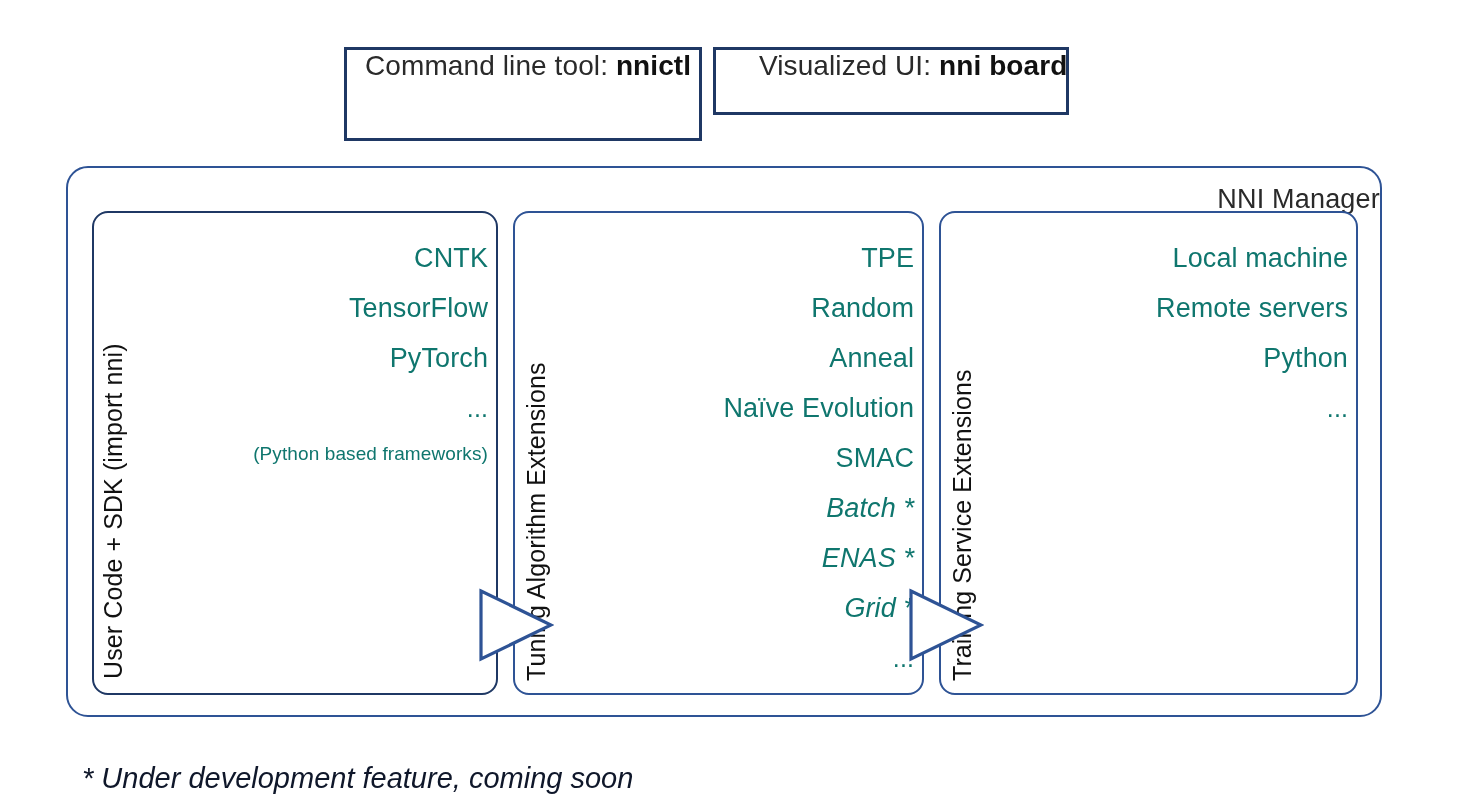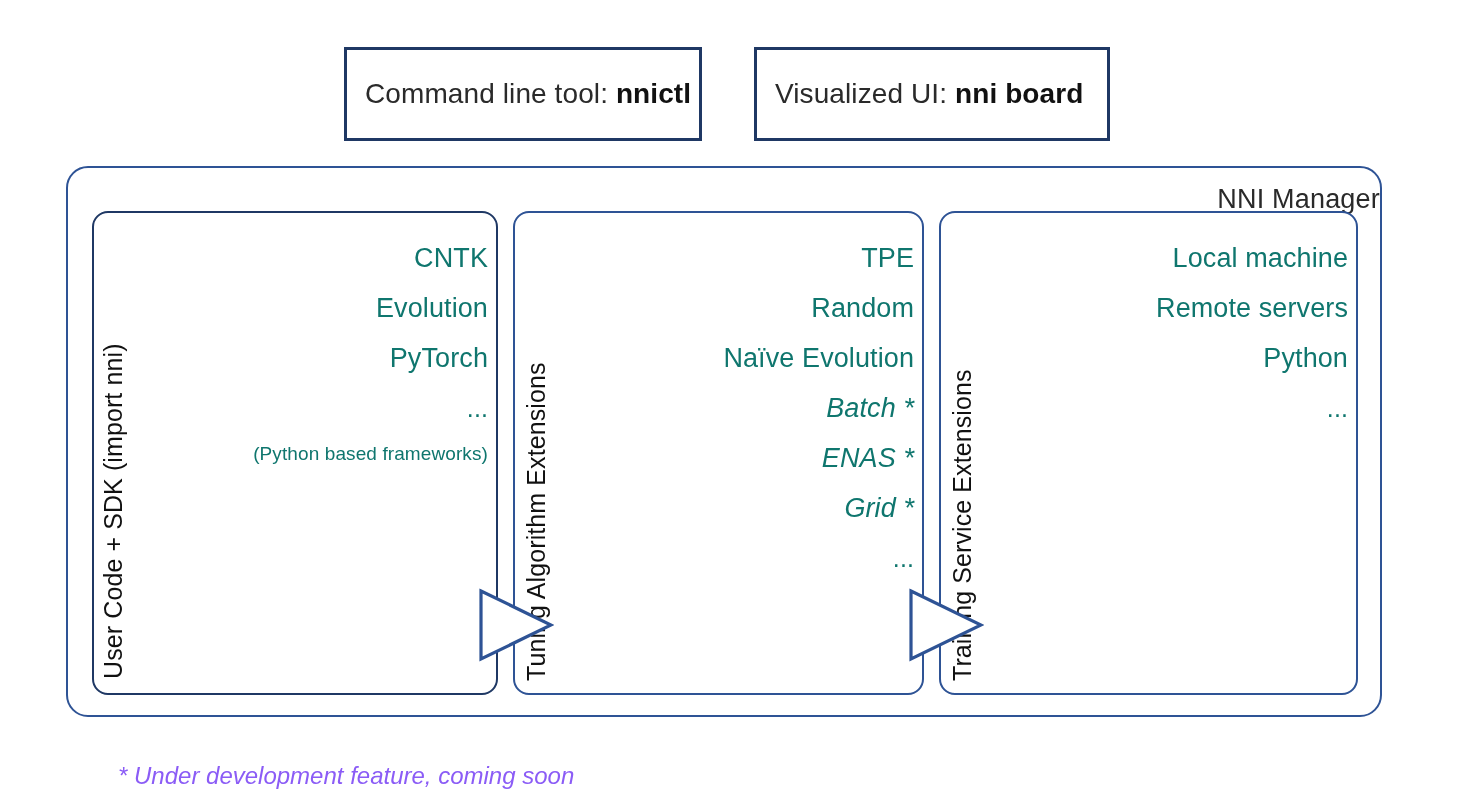--- a/index.html
+++ b/index.html
@@ -15,37 +15,37 @@
     font-family: "Liberation Sans", sans-serif;
     color: #2a2a2a;
   }
 
   
   .top-box {
     position: absolute;
     border: 3px solid #1F3864;
     background: #ffffff;
     display: flex;
-    align-items: center;
+    align-items: flex-start;
     box-sizing: border-box;
   }
   .top-box .tb-text {
     font-size: 28px;
     font-weight: 300;
     color: #2a2a2a;
     white-space: nowrap;
     padding-left: 18px;
     letter-spacing: 0.1px;
   }
   .top-box .tb-text b {
     font-weight: 700;
     color: #111111;
   }
   #box-cli  { left: 344px; top: 47px; width: 358px; height: 94px; }
-  #box-ui   { left: 754px; top: 47px; width: 356px; height: 94px; }
+  #box-ui   { left: 713px; top: 47px; width: 356px; height: 68px; padding-left: 25px; }
 
   
   #nni-container {
     position: absolute;
     left: 66px;
     top: 166px;
     width: 1316px;
     height: 551px;
     border: 2.5px solid #2E5395;
     border-radius: 22px;
@@ -132,26 +132,25 @@
   .arrow {
     position: absolute;
     z-index: 5;
   }
 
   
   #footnote {
     position: absolute;
     left: 82px;
     top: 762px;
-    font-size: 24px;
+    font-size: 29px;
     font-style: italic;
     font-weight: 300;
-    color: #8b5cf6;
-    white-space: nowrap;
-    margin-left: 36px;
+    color: #0f172a;
+    white-space: nowrap;
   }
 </style>
 </head>
 <body>
 
 <div class="top-box" id="box-cli">
   <div class="tb-text">
     <span>Command line tool: </span><b>nnictl</b>
   </div>
 </div>
@@ -163,33 +162,35 @@
 </div>
 
 <div id="nni-container">
   <div id="nni-title">NNI Manager</div>
 </div>
 
 <div class="panel" id="panel-usercode">
   <div class="vlabel">User Code + SDK (import nni)</div>
   <div class="items" id="items-usercode">
       <div class="item">CNTK</div>
-      <div class="item">Evolution</div>
+      <div class="item">TensorFlow</div>
       <div class="item">PyTorch</div>
       <div class="item ellipsis">...</div>
       <div class="item small">(Python based frameworks)</div>
     </div>
 </div>
 
 <div class="panel" id="panel-tuning">
   <div class="vlabel">Tuning Algorithm Extensions</div>
   <div class="items" id="items-tuning">
       <div class="item">TPE</div>
       <div class="item">Random</div>
+      <div class="item">Anneal</div>
       <div class="item">Naïve Evolution</div>
+      <div class="item">SMAC</div>
       <div class="item italic">Batch *</div>
       <div class="item italic">ENAS *</div>
       <div class="item italic">Grid *</div>
       <div class="item ellipsis">...</div>
     </div>
 </div>
 
 <div class="panel" id="panel-training">
   <div class="vlabel">Training Service Extensions</div>
   <div class="items" id="items-training">

